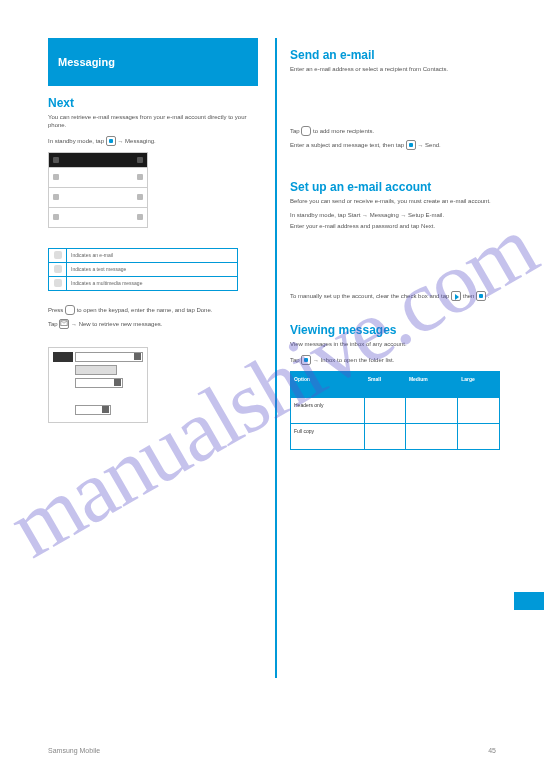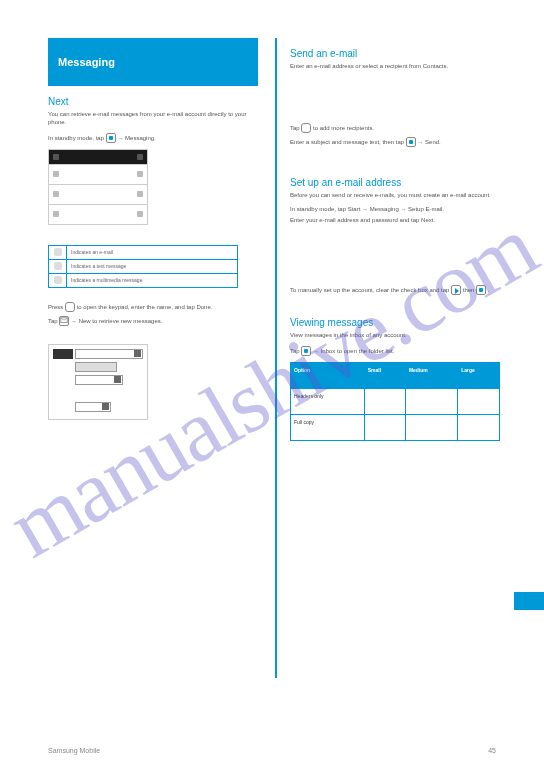--- a/index.html
+++ b/index.html
@@ -37,21 +37,21 @@
     color: #fff;
     font-size: 11px;
     font-weight: bold;
     padding: 14px 10px;
     width: 210px;
     height: 48px;
     display: flex;
     align-items: center;
   }
 
-  .subhead { font-size: 10px; font-weight: normal; color: #0099d8; margin: 10px 0 4px; }
+  .subhead { font-size: 12px; font-weight: bold; color: #0099d8; margin: 10px 0 4px; }
   .body-text { font-size: 6px; color: #555; line-height: 1.3; margin-bottom: 6px; }
   .step { font-size: 6px; color: #555; line-height: 1.3; margin-bottom: 4px; }
 
   .icon-sq {
     display: inline-block;
     width: 10px; height: 10px;
     background: #fff;
     border: 1px solid #888;
     border-radius: 2px;
     vertical-align: middle;
@@ -258,21 +258,21 @@
     </div>
     <div class="step">
       <span>Enter a subject and message text, then tap </span>
       <span class="icon-sq blue"></span>
       <span> → Send.</span>
     </div>
 
     <div class="space"></div>
       <div class="space"></div>
 
-    <div class="subhead">Set up an e-mail address</div>
+    <div class="subhead">Set up an e-mail account</div>
     <div class="body-text">Before you can send or receive e-mails, you must create an e-mail account.</div>
     <div class="step">In standby mode, tap Start → Messaging → Setup E-mail.</div>
     <div class="step">Enter your e-mail address and password and tap Next.</div>
     <div class="space"></div>
       <div class="space"></div>
       <div class="space"></div>
       <div class="space"></div>
       <div class="space"></div>
       <div class="space"></div>
       <div class="space"></div>

